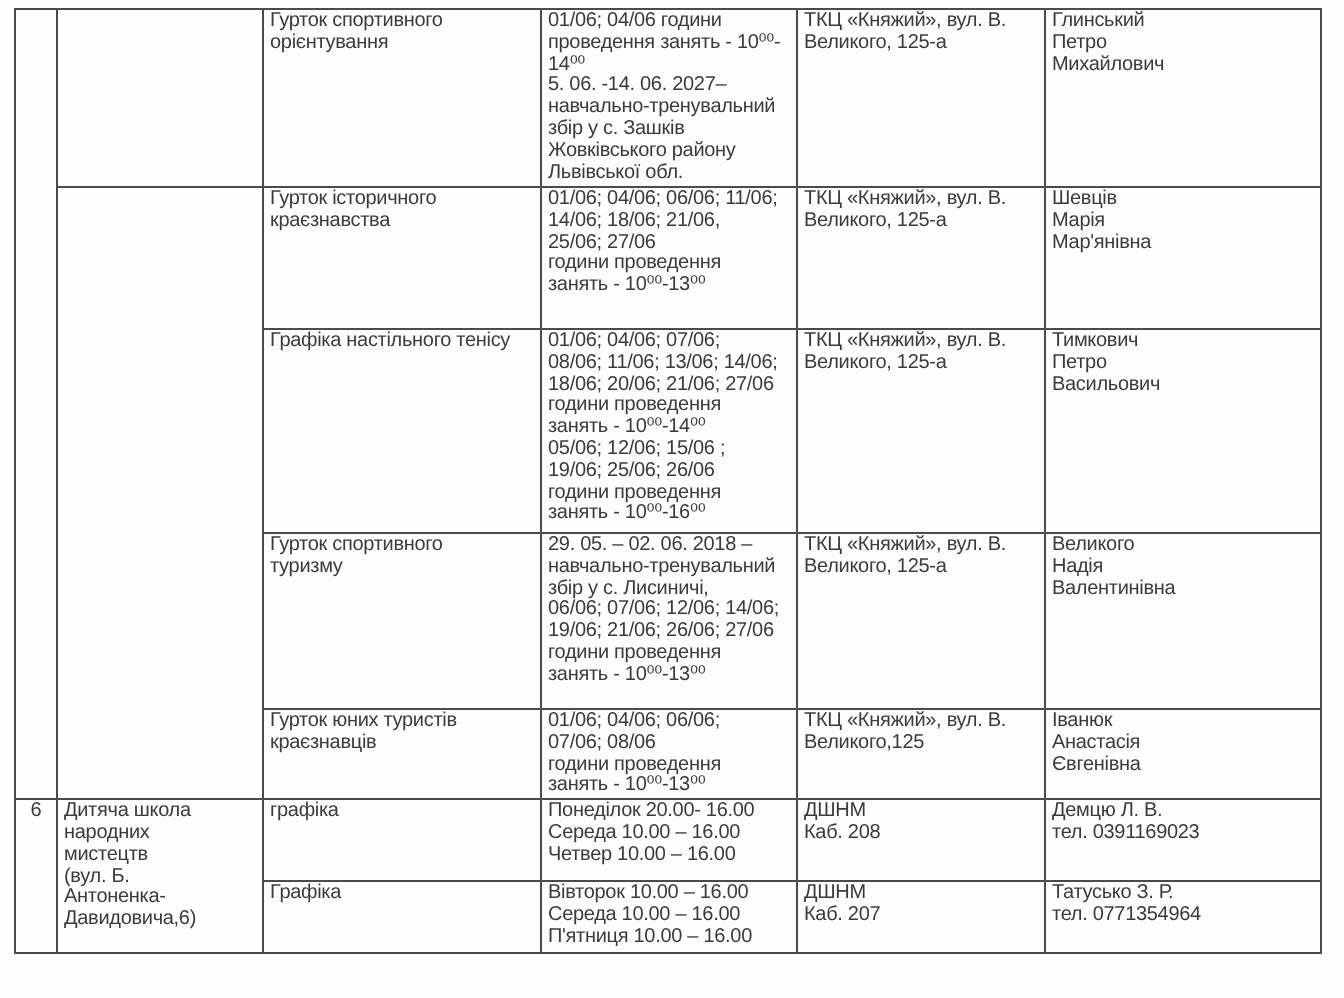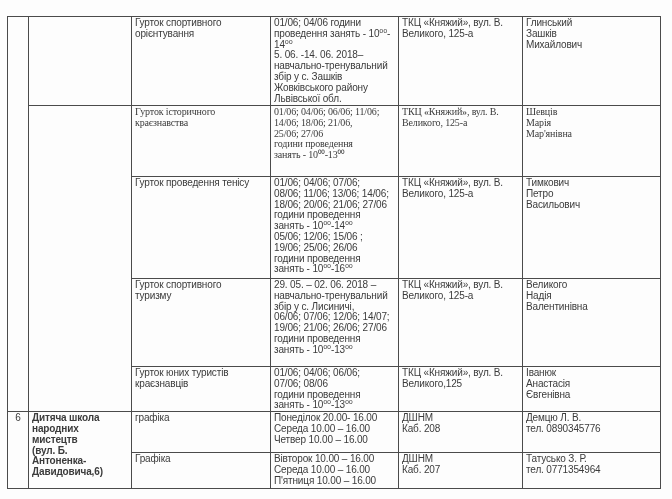--- a/index.html
+++ b/index.html
@@ -11,21 +11,21 @@
     position: relative;
     width: 672px;
     height: 499px;
     background: #fdfdfd;
     overflow: hidden;
     font-family: "Liberation Sans", "DejaVu Sans", sans-serif;
   }
   table.doc-table {
     position: absolute;
     left: 7px;
-    top: 16px;
+    top: 4px;
     width: 653px;
     border-collapse: collapse;
     table-layout: fixed;
     padding-left: 36px;
   }
   table.doc-table td {
     border: 1px solid #4b4b4b;
     vertical-align: top;
     padding: 1px 3px 0 3px;
     font-size: 10px;
@@ -36,21 +36,21 @@
     overflow: hidden;
     word-wrap: break-word;
   }
   td.cell-num {
     text-align: center;
     vertical-align: middle;
     padding-left: 1px;
     padding-right: 1px;
   }
   td.cell-school {
-    font-weight: bold;
+    font-weight: normal;
     color: #2f2f2f;
     margin-top: 16px;
   }
   col.c-num      { width: 21px; }
   col.c-school   { width: 103px; }
   col.c-club     { width: 139px; }
   col.c-schedule { width: 128px; }
   col.c-location { width: 124px; }
   col.c-contact  { width: 138px; }
 </style>
@@ -69,48 +69,48 @@
     </colgroup>
     <tbody>
       <tr style="height:89px;">
         <td class="cell-num" rowspan="5"></td>
         <td class="cell-school-empty"></td>
         <td>Гурток спортивного
 орієнтування</td>
         <td>01/06; 04/06 години
 проведення занять - 10⁰⁰-
 14⁰⁰
-5. 06. -14. 06. 2018–
+5. 06. -14. 06. 2027–
 навчально-тренувальний
 збір у с. Зашків
 Жовківського району
 Львівської обл.</td>
         <td>ТКЦ «Княжий», вул. В.
 Великого, 125-а</td>
         <td>Глинський
-Зашків
+Петро
 Михайлович</td>
       </tr>
-      <tr style="height:71px;font-family:Liberation Serif, serif;">
+      <tr style="height:71px;">
         <td class="cell-school-empty" rowspan="4"></td>
         <td>Гурток історичного
 краєзнавства</td>
         <td>01/06; 04/06; 06/06; 11/06;
 14/06; 18/06; 21/06,
 25/06; 27/06
 години проведення
 занять - 10⁰⁰-13⁰⁰</td>
         <td>ТКЦ «Княжий», вул. В.
 Великого, 125-а</td>
         <td>Шевців
 Марія
 Мар'янівна</td>
       </tr>
       <tr style="height:102px;">
-        <td>Гурток проведення тенісу</td>
+        <td>Графіка настільного тенісу</td>
         <td>01/06; 04/06; 07/06;
 08/06; 11/06; 13/06; 14/06;
 18/06; 20/06; 21/06; 27/06
 години проведення
 занять - 10⁰⁰-14⁰⁰
 05/06; 12/06; 15/06 ;
 19/06; 25/06; 26/06
 години проведення
 занять - 10⁰⁰-16⁰⁰</td>
         <td>ТКЦ «Княжий», вул. В.
@@ -118,21 +118,21 @@
         <td>Тимкович
 Петро
 Васильович</td>
       </tr>
       <tr style="height:88px;">
         <td>Гурток спортивного
 туризму</td>
         <td>29. 05. – 02. 06. 2018 –
 навчально-тренувальний
 збір у с. Лисиничі,
-06/06; 07/06; 12/06; 14/07;
+06/06; 07/06; 12/06; 14/06;
 19/06; 21/06; 26/06; 27/06
 години проведення
 занять - 10⁰⁰-13⁰⁰</td>
         <td>ТКЦ «Княжий», вул. В.
 Великого, 125-а</td>
         <td>Великого
 Надія
 Валентинівна</td>
       </tr>
       <tr style="height:38px;">
@@ -156,21 +156,21 @@
 (вул. Б.
 Антоненка-
 Давидовича,6)</td>
         <td>графіка</td>
         <td>Понеділок 20.00- 16.00
 Середа 10.00 – 16.00
 Четвер 10.00 – 16.00</td>
         <td>ДШНМ
 Каб. 208</td>
         <td>Демцю Л. В.
-тел. 0890345776</td>
+тел. 0391169023</td>
       </tr>
       <tr style="height:36px;">
         <td>Графіка</td>
         <td>Вівторок 10.00 – 16.00
 Середа 10.00 – 16.00
 П'ятниця 10.00 – 16.00</td>
         <td>ДШНМ
 Каб. 207</td>
         <td>Татусько З. Р.
 тел. 0771354964</td>

